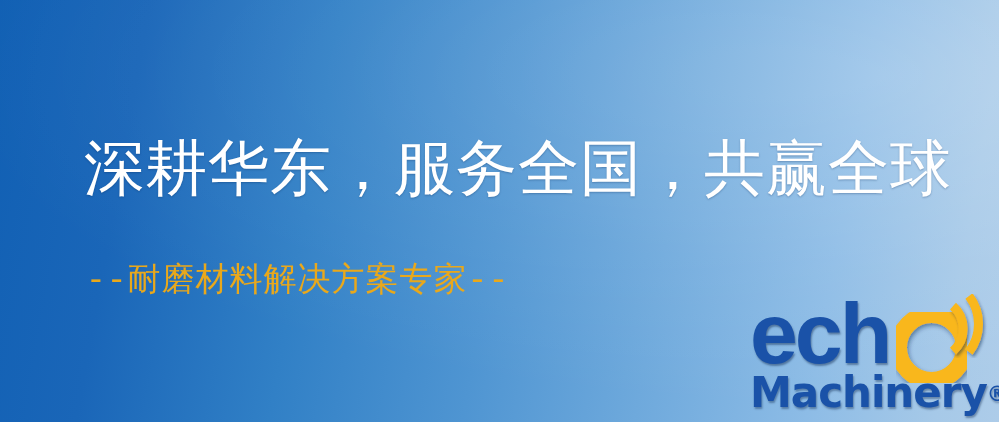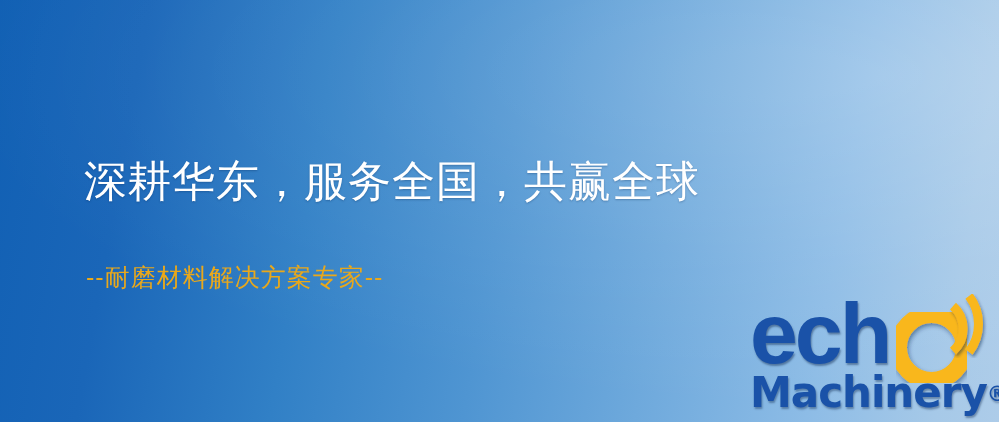--- a/index.html
+++ b/index.html
@@ -31,36 +31,36 @@
     background: radial-gradient(140% 120% at 88% 18%,
                 rgba(255,255,255,0.20) 0%,
                 rgba(255,255,255,0.06) 38%,
                 rgba(255,255,255,0.00) 66%);
     pointer-events: none;
   }
 
   #headline {
     position: absolute;
     left: 84px;
-    top: 160px;
+    top: 138px;
     font-family: Liberation Sans, sans-serif;
-    font-size: 43px;
+    font-size: 61px;
     line-height: 1;
     color: #ffffff;
     letter-spacing: 1px;
     white-space: nowrap;
     text-shadow: 0 1px 2px rgba(8,40,86,0.30);
   }
 
   #subtitle {
     position: absolute;
     left: 86px;
     top: 265px;
-    font-family: Liberation Sans, sans-serif;
-    font-size: 25px;
+    font-family: Liberation Mono, monospace;
+    font-size: 33px;
     line-height: 1;
     color: #e9a81b;
     letter-spacing: 1px;
     white-space: nowrap;
   }
 
   
   #logo {
     position: absolute;
     left: 748px;

